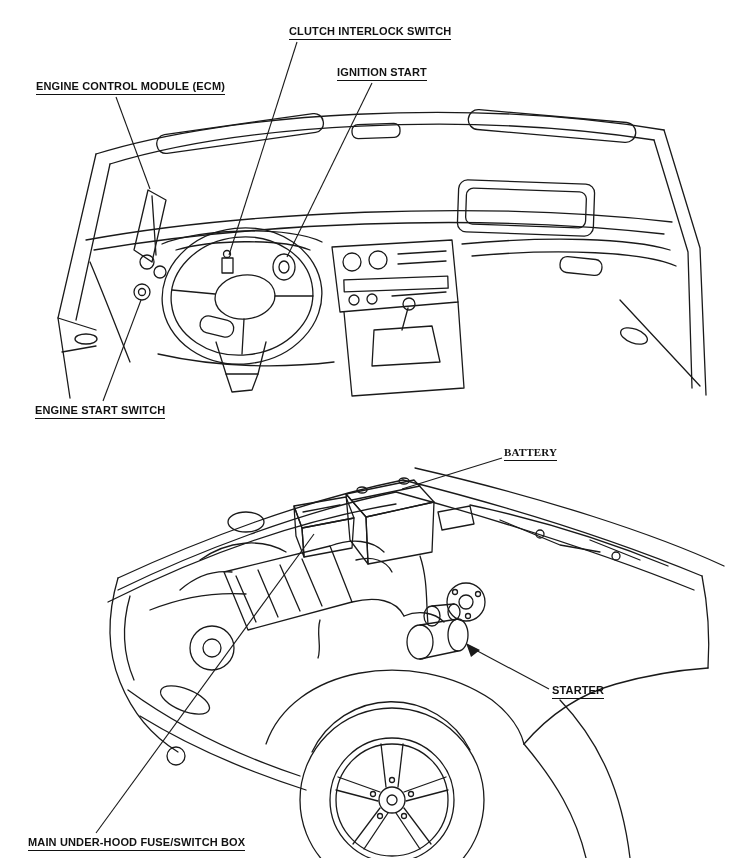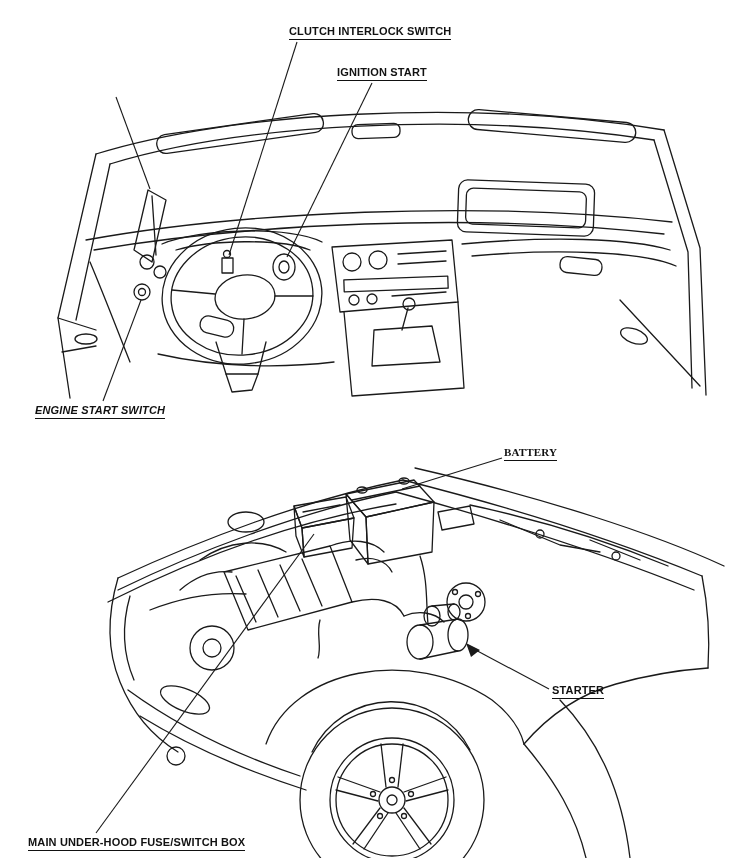--- a/index.html
+++ b/index.html
@@ -245,24 +245,25 @@
       <path d="M103,401 L141,300"></path>
       <path d="M502,458 L402,489"></path>
       <path d="M549,689 L470,647"></path>
       <polygon points="466,643 480,650 471,657" fill="#1a1a1a" stroke="none"></polygon>
       <path d="M96,833 L314,534"></path>
     </g>
   </svg>
 
   <div class="callout" style="left:289px; top:25px;">CLUTCH INTERLOCK SWITCH</div>
 
+  <div class="callout" style="left:36px; top:80px;">ENGINE CONTROL MODULE (ECM)</div>
 
   <div class="callout" style="left:337px; top:66px;">IGNITION START</div>
 
-  <div class="callout" style="left:35px; top:404px;font-style:italic;">ENGINE START SWITCH</div>
+  <div class="callout" style="left:35px; top:404px;">ENGINE START SWITCH</div>
 
   <div class="callout" style="left:504px; top:446px;font-family:Liberation Serif, serif;">BATTERY</div>
 
   <div class="callout" style="left:552px; top:684px;">STARTER</div>
 
   <div class="callout" style="left:28px; top:836px;">MAIN UNDER-HOOD FUSE/SWITCH BOX</div>
 
 </div>
 
 </body></html>

